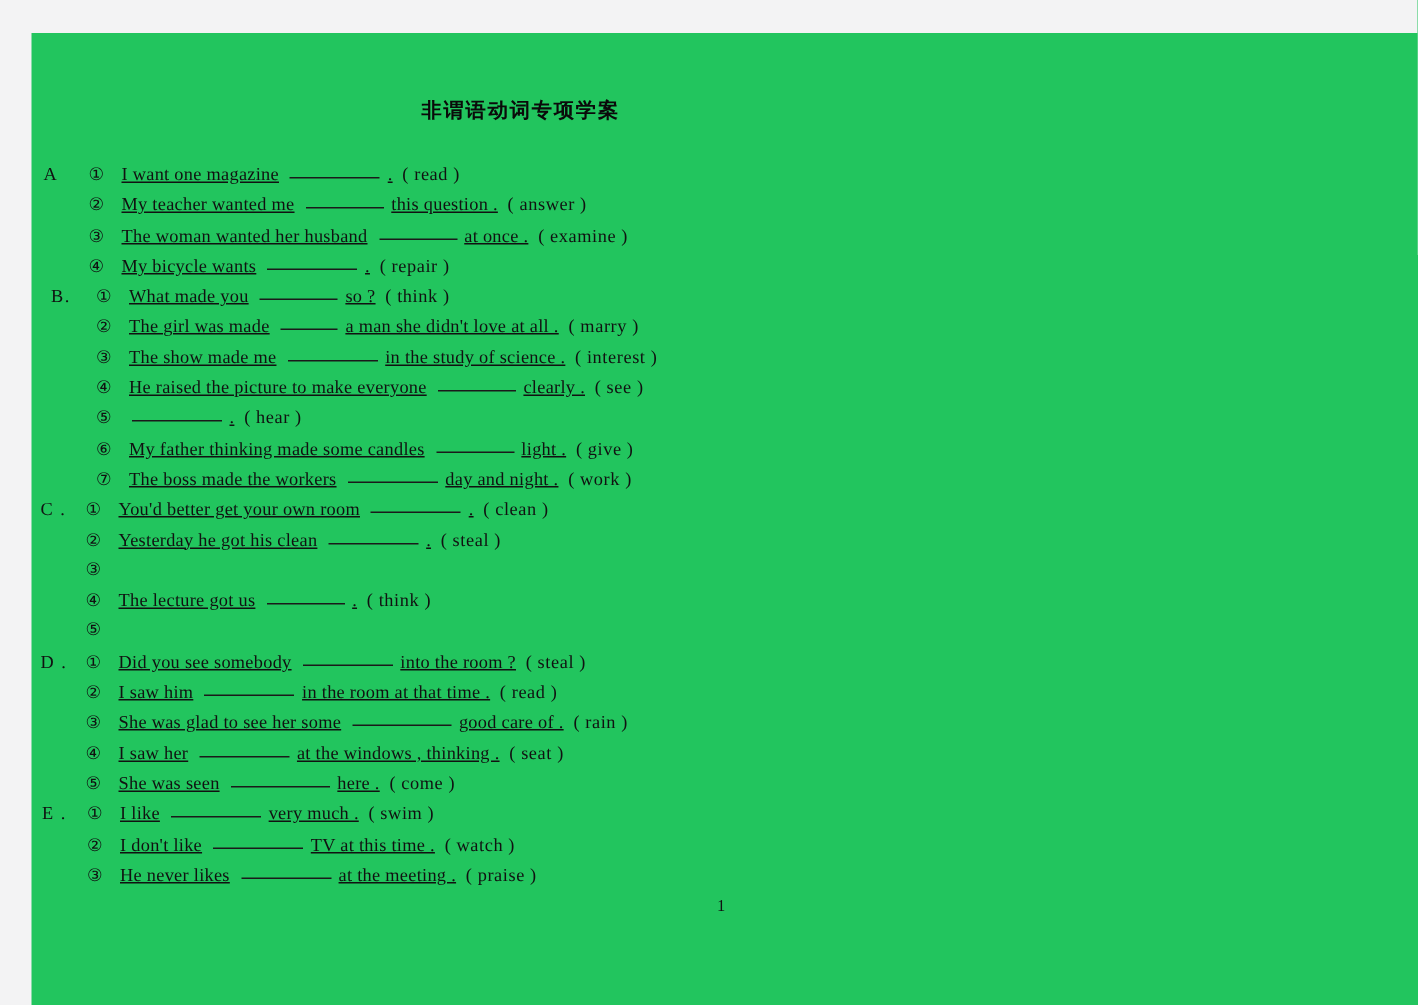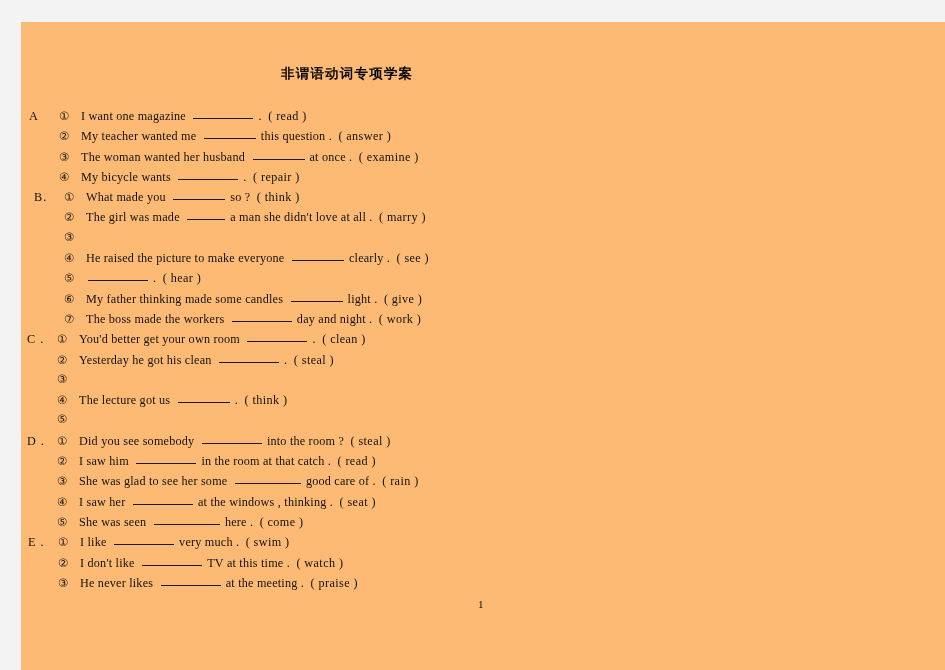--- a/index.html
+++ b/index.html
@@ -12,21 +12,21 @@
     background: #f3f3f4;
     font-family: "Liberation Serif", "DejaVu Serif", serif;
     overflow: hidden;
   }
   #page {
     position: absolute;
     left: 21px;
     top: 22px;
     width: 924px;
     height: 648px;
-    background: #fdba74;
+    background: #22c55e;
   }
   #doc-title {
     text-align: left;
     margin: 0;
     padding: 0;
     position: absolute;
     left: 260px;
     top: 43px;
     font-family: "Liberation Sans", "DejaVu Sans", sans-serif;
     font-weight: bold;
@@ -67,20 +67,21 @@
     font-size: 11.6px;
     color: #111111;
   }
   .sentence {
     display: flex;
     align-items: baseline;
     letter-spacing: 0.2px;
   }
   .w {
     padding-right: 5.5px;
+    text-decoration: underline;
   }
   .blank {
     display: inline-block;
     border-bottom: 1.1px solid #1a1a1a;
     height: 11px;
     margin: 0 5px 0 2px;
     position: relative;
     top: -1px;
   }
   .b-s  { width: 38px; }
@@ -164,20 +165,26 @@
           <span class="sentence">
             <span class="w">The  girl  was  made</span>
             <span class="blank b-s"></span>
             <span class="w">a  man  she  didn't  love  at  all  .</span>
             <span class="cue">( marry )</span>
           </span>
         </div>
         <div class="line">
           <span class="sec-label" style="padding-left: 13px;"></span>
           <span class="num">③</span>
+          <span class="sentence">
+            <span class="w">The  show  made  me</span>
+            <span class="blank b-l"></span>
+            <span class="w">in  the  study  of  science  .</span>
+            <span class="cue">( interest )</span>
+          </span>
         </div>
         <div class="line">
           <span class="sec-label" style="padding-left: 13px;"></span>
           <span class="num">④</span>
           <span class="sentence">
             <span class="w">He  raised  the  picture  to  make  everyone</span>
             <span class="blank b-m"></span>
             <span class="w">clearly  .</span>
             <span class="cue">( see )</span>
           </span>
@@ -262,21 +269,21 @@
             <span class="w">into  the  room  ?</span>
             <span class="cue">( steal )</span>
           </span>
         </div>
         <div class="line">
           <span class="sec-label" style="padding-left: 6px;"></span>
           <span class="num">②</span>
           <span class="sentence">
             <span class="w">I  saw  him</span>
             <span class="blank b-l"></span>
-            <span class="w">in  the  room  at  that  catch  .</span>
+            <span class="w">in  the  room  at  that  time  .</span>
             <span class="cue">( read )</span>
           </span>
         </div>
         <div class="line">
           <span class="sec-label" style="padding-left: 6px;"></span>
           <span class="num">③</span>
           <span class="sentence">
             <span class="w">She  was  glad  to  see  her  some</span>
             <span class="blank b-xl"></span>
             <span class="w">good  care  of  .</span>

